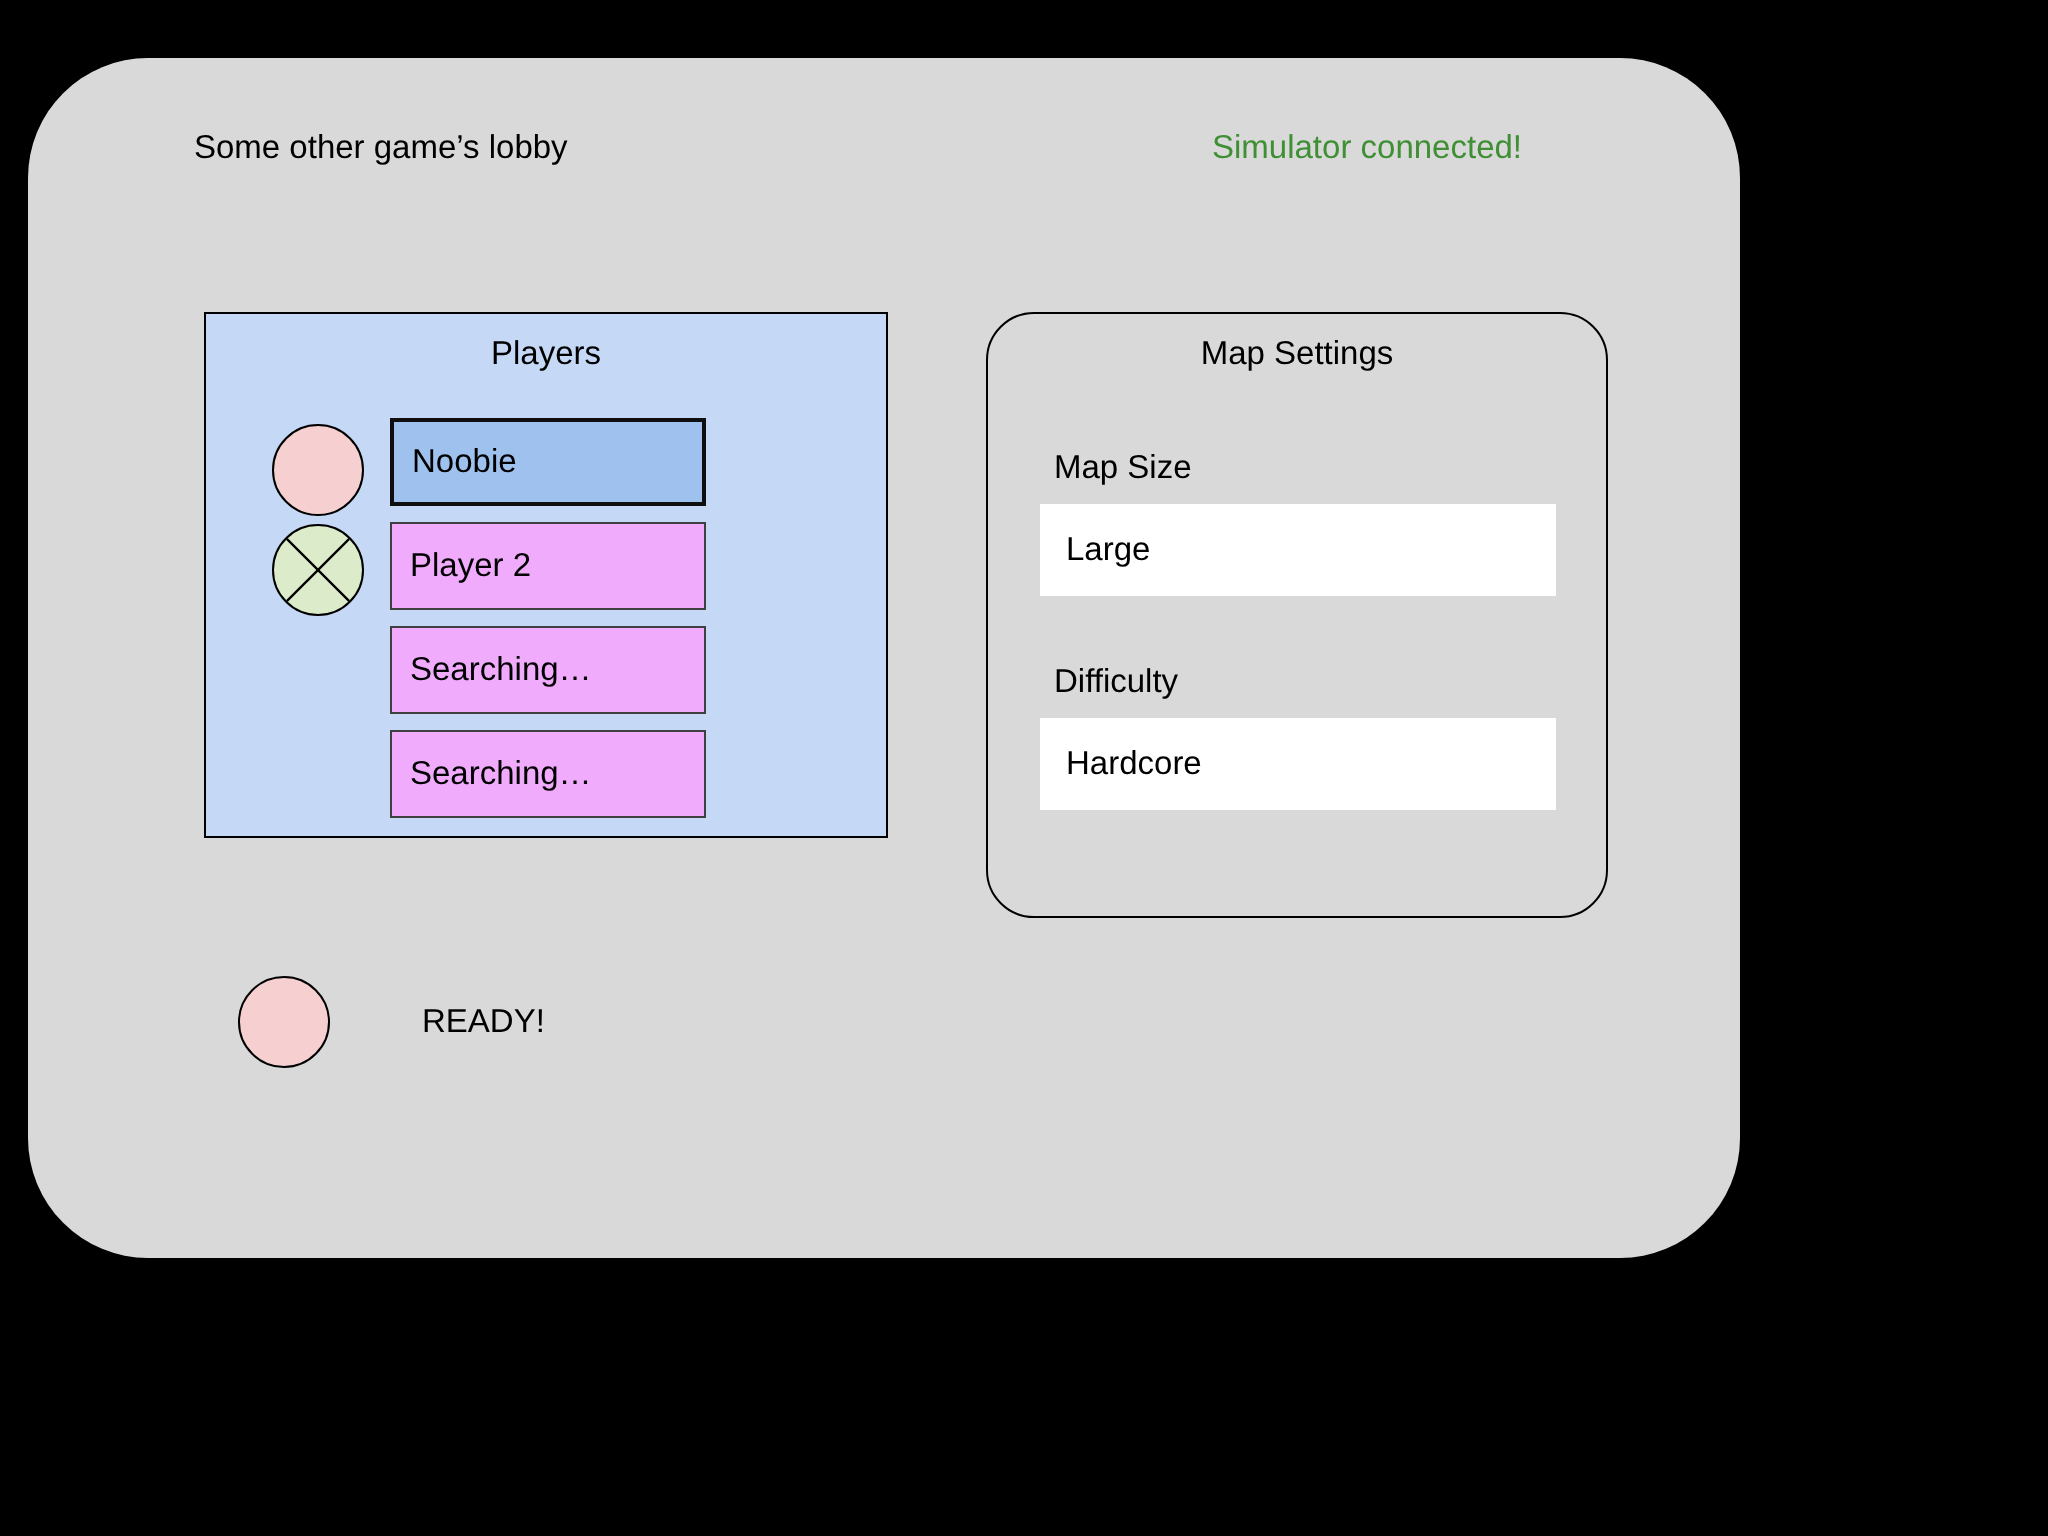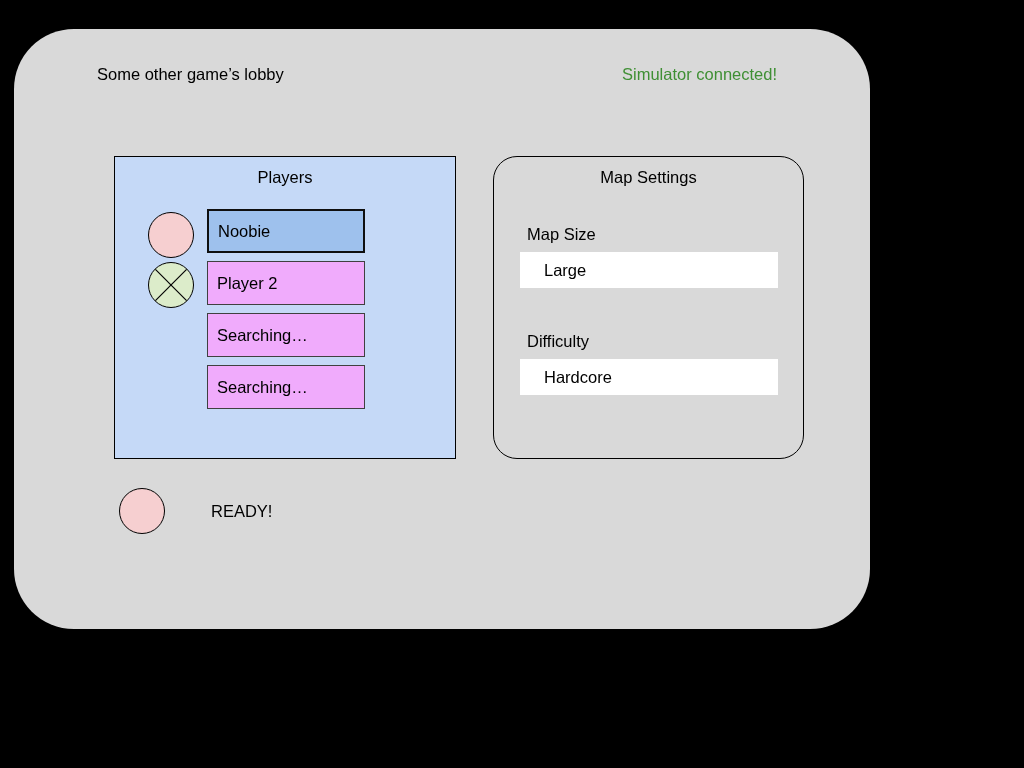--- a/index.html
+++ b/index.html
@@ -42,21 +42,20 @@
     font-size: 16.5px;
     color: #000000;
     white-space: nowrap;
   }
   .sim-status {
     position: absolute;
     left: 592px;
     top: 36px;
     font-size: 16.5px;
     white-space: nowrap;
-    margin-left: 16px;
   }
 
   
   .panel {
     position: absolute;
     border: 1px solid #000000;
     box-sizing: border-box;
   }
   .panel-title {
     position: absolute;
@@ -66,23 +65,22 @@
     text-align: center;
     font-size: 16.5px;
     color: #000000;
   }
 
   
   .players-panel {
     left: 88px;
     top: 127px;
     width: 342px;
-    height: 303px;
+    height: 263px;
     background: #c5d9f7;
-    margin-left: 12px;
   }
 
   .avatar-col {
     position: absolute;
     left: 33px;
     top: 55px;
     width: 54px;
   }
   .avatar {
     position: relative;
@@ -143,25 +141,25 @@
   .setting-label {
     position: absolute;
     left: 33px;
     font-size: 16.5px;
     color: #000000;
   }
   .setting-field {
     position: absolute;
     left: 26px;
     width: 258px;
-    height: 36px;
+    height: 46px;
     background: #ffffff;
     display: flex;
     align-items: center;
-    padding-left: 24px;
+    padding-left: 13px;
     box-sizing: border-box;
     font-size: 16.5px;
     color: #000000;
   }
   .setting-label.size   { top: 68px; }
   .setting-field.size   { top: 95px; }
   .setting-label.diff   { top: 175px; }
   .setting-field.diff   { top: 202px; }
 
   

